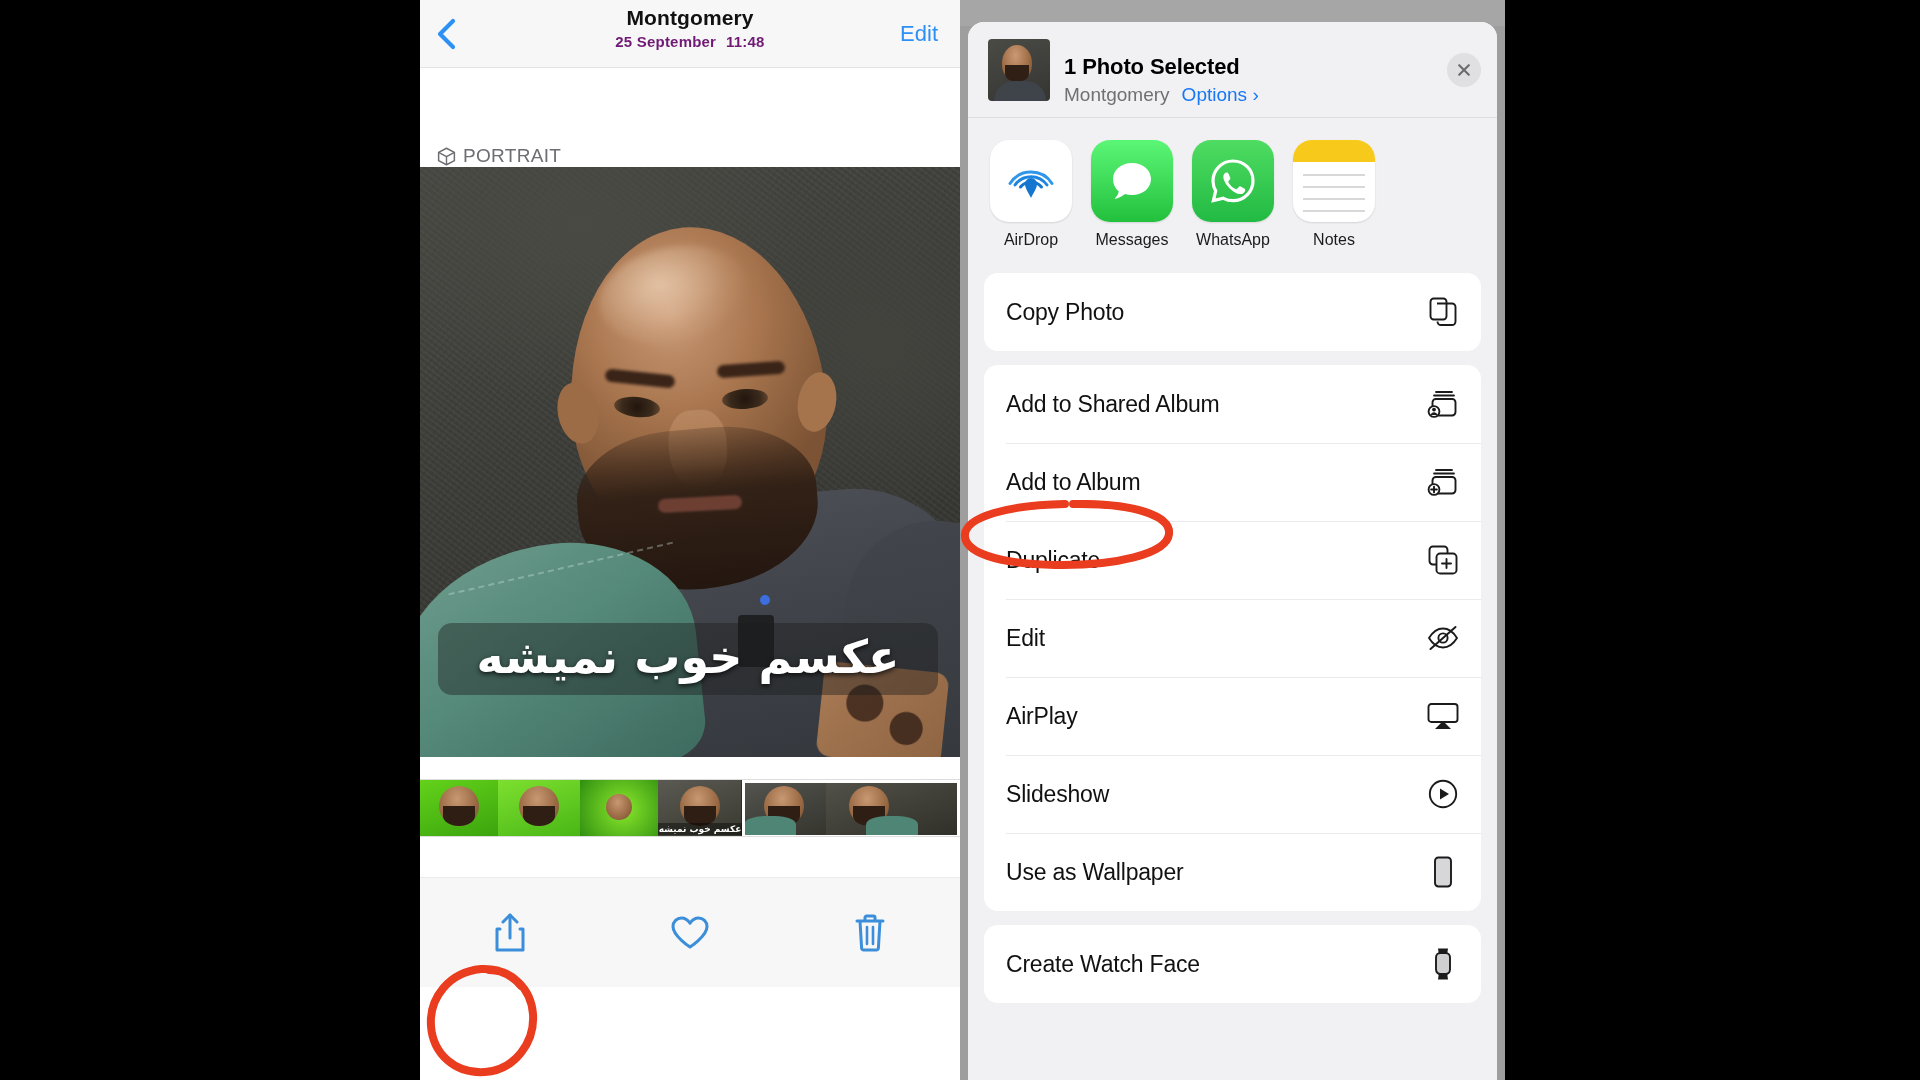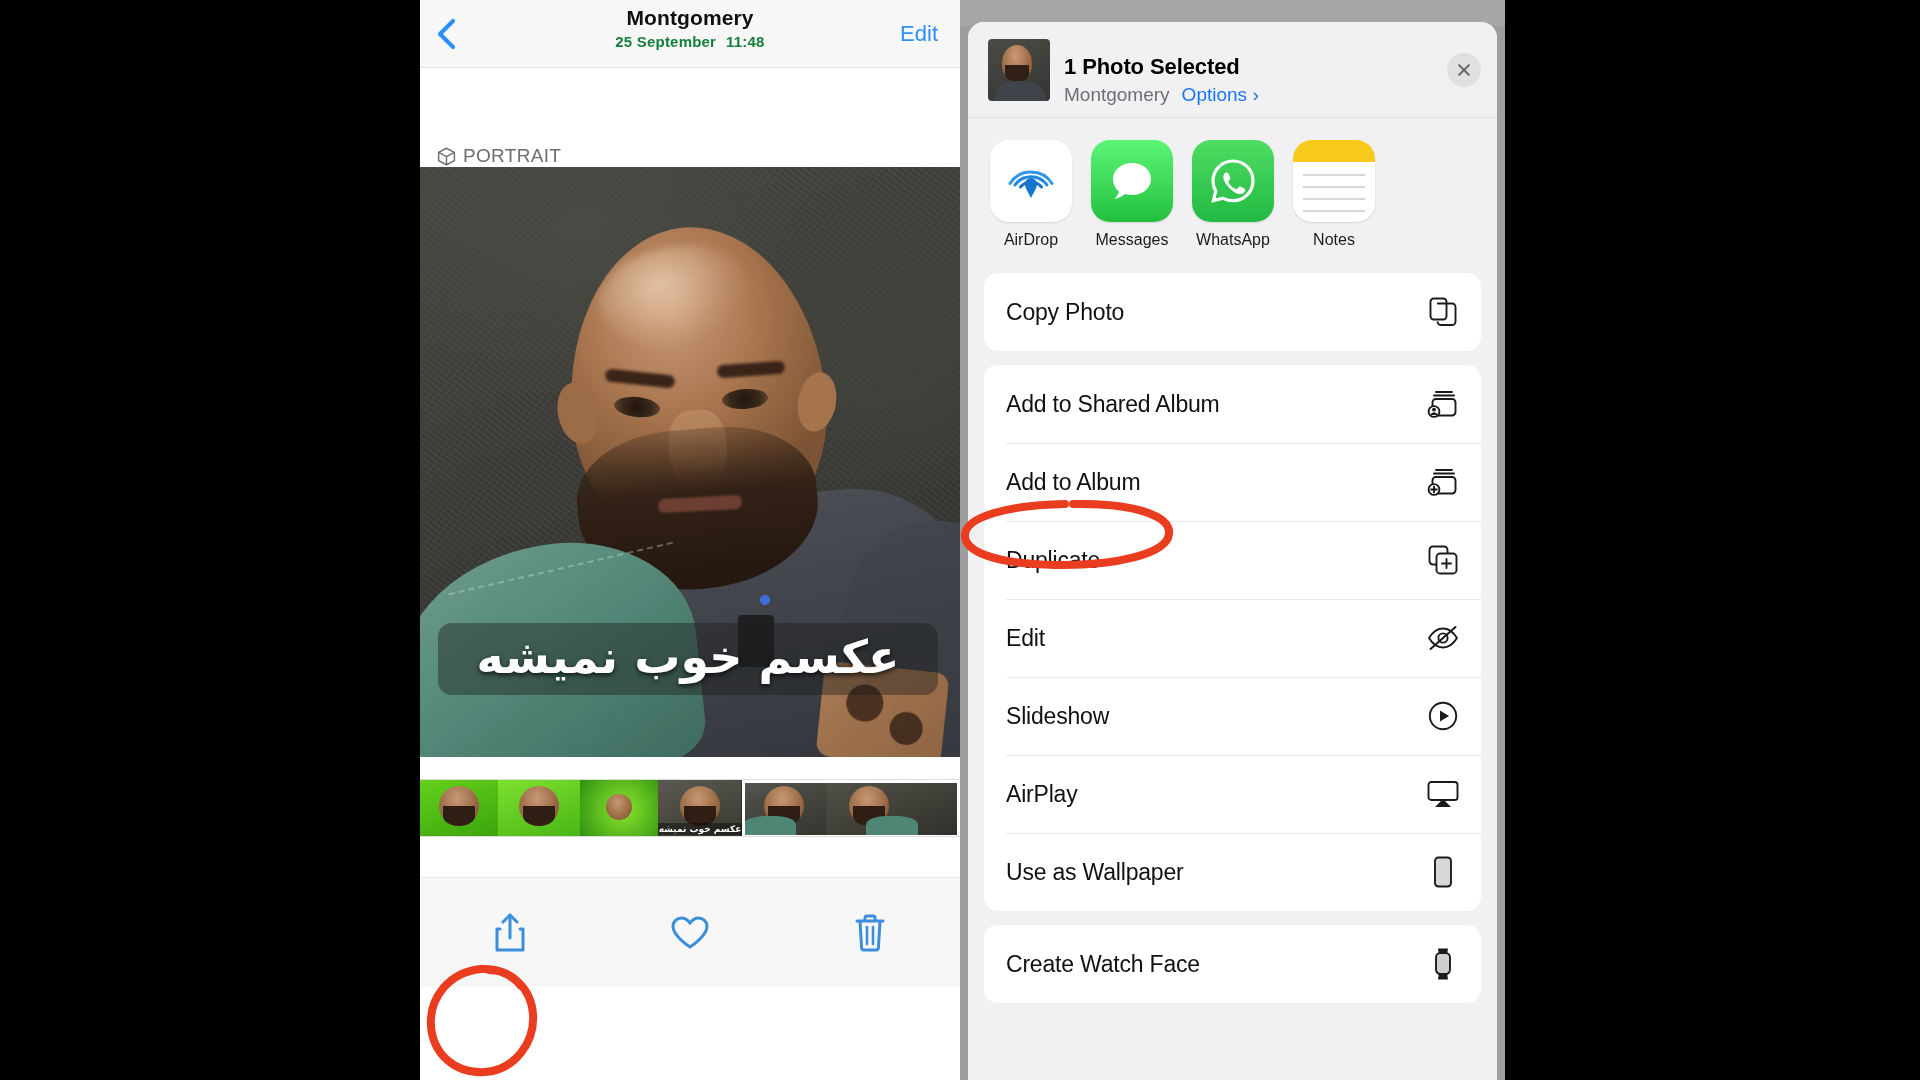--- a/index.html
+++ b/index.html
@@ -23,21 +23,21 @@
   }
   .back-chevron {
     position: absolute; left: 14px; top: 50%; transform: translateY(-50%);
     width: 26px; height: 34px; cursor: pointer;
   }
   .nav-title-wrap {
     position: absolute; left: 0; right: 0; top: 6px;
     text-align: center; pointer-events: none;
   }
   .nav-title { font-size: 21px; font-weight: 600; color: #111; letter-spacing: .1px; }
-  .nav-sub   { font-size: 15px; font-weight: 600; color: #15803d; margin-top: 3px; letter-spacing: .2px; }
+  .nav-sub   { font-size: 15px; font-weight: 600; color: #701a75; margin-top: 3px; letter-spacing: .2px; }
   .nav-sub .sep { display:inline-block; width: 10px; }
   .nav-edit {
     position: absolute; right: 22px; top: 50%; transform: translateY(-50%);
     font-size: 22px; color: #2c90f5; cursor: pointer;
   }
   .portrait-strip {
     height: 99px; background: #fff; padding: 16px 0 0 16px;
     display: flex; align-items: flex-end; gap: 7px;
   }
   .portrait-badge { display: flex; align-items: center; gap: 6px; }
@@ -539,34 +539,34 @@
             <span class="row-label">Edit</span>
             <span class="row-icon">
               <svg width="32" height="26" viewBox="0 0 32 26" fill="none">
                 <path d="M2 13 C6 6.5 11 3.5 16 3.5 C21 3.5 26 6.5 30 13 C26 19.5 21 22.5 16 22.5 C11 22.5 6 19.5 2 13 Z" stroke="#1b1b1b" stroke-width="1.9" stroke-linejoin="round"></path>
                 <circle cx="16" cy="13" r="4.6" stroke="#1b1b1b" stroke-width="1.9"></circle>
                 <path d="M3.5 24 L28.5 2" stroke="#1b1b1b" stroke-width="2" stroke-linecap="round"></path>
               </svg>
             </span>
           </div>
           <div class="row">
+            <span class="row-label">AirPlay</span>
+            <span class="row-icon">
+              <svg width="32" height="28" viewBox="0 0 32 28" fill="none">
+                <rect x="1.5" y="2" width="29" height="18" rx="2.8" stroke="#1b1b1b" stroke-width="1.9"></rect>
+                <path d="M16 19 L24 27 H8 Z" fill="#1b1b1b"></path>
+              </svg>
+            </span>
+          </div>
+          <div class="row">
             <span class="row-label">Slideshow</span>
             <span class="row-icon">
               <svg width="30" height="30" viewBox="0 0 30 30" fill="none">
                 <circle cx="15" cy="15" r="13.2" stroke="#1b1b1b" stroke-width="1.9"></circle>
                 <path d="M12 9.6 L21 15 L12 20.4 Z" fill="#1b1b1b"></path>
-              </svg>
-            </span>
-          </div>
-          <div class="row">
-            <span class="row-label">AirPlay</span>
-            <span class="row-icon">
-              <svg width="32" height="28" viewBox="0 0 32 28" fill="none">
-                <rect x="1.5" y="2" width="29" height="18" rx="2.8" stroke="#1b1b1b" stroke-width="1.9"></rect>
-                <path d="M16 19 L24 27 H8 Z" fill="#1b1b1b"></path>
               </svg>
             </span>
           </div>
           <div class="row">
             <span class="row-label">Use as Wallpaper</span>
             <span class="row-icon">
               <svg width="20" height="32" viewBox="0 0 20 32" fill="none">
                 <rect x="2" y="1.5" width="16" height="29" rx="3.4" stroke="#1b1b1b" stroke-width="1.9" fill="#d7d7d9"></rect>
               </svg>
             </span>

